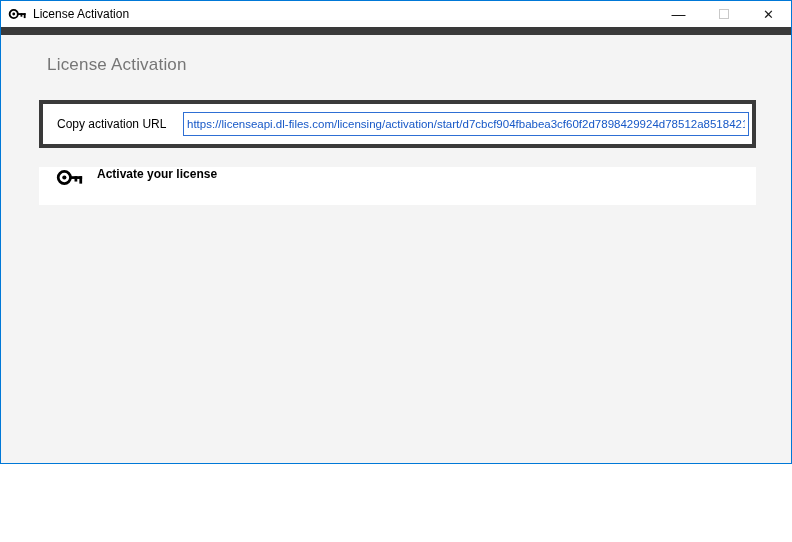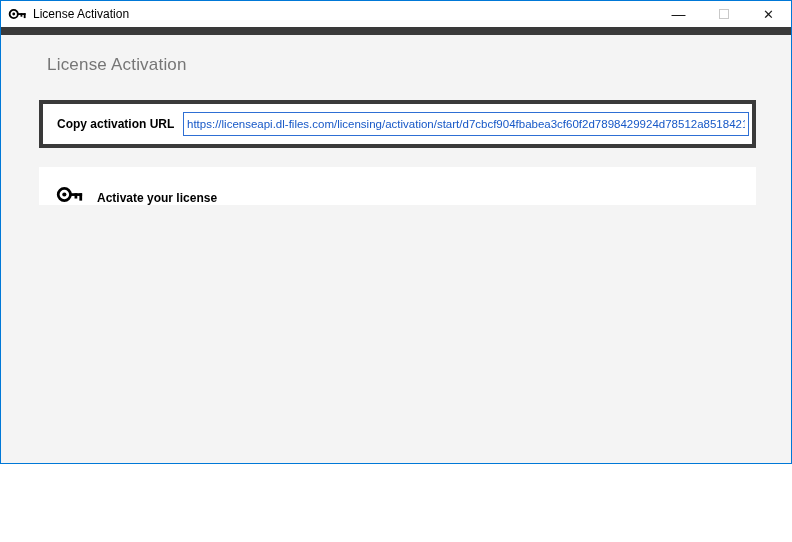--- a/index.html
+++ b/index.html
@@ -59,41 +59,41 @@
 
   .copybox {
     position: absolute; left: 38px; top: 65px;
     width: 717px; height: 48px;
     background: #ffffff;
     border: 4px solid #3a3a3a;
     display: flex; align-items: center;
   }
   .copybox-label {
     margin-left: 14px;
-    font-size: 12px; font-weight: 700; color: #000000;
+    font-size: 12px; font-weight: 400; color: #000000;
     white-space: nowrap;
     text-align: right;
   }
   .url-input {
     position: absolute; left: 140px; top: 8px;
     width: 566px; height: 24px;
     border: 1px solid #2e6fd4;
     background: #ffffff;
     color: #1758c7;
     font-family: "Liberation Sans", sans-serif;
     font-size: 11.5px;
     padding: 0 3px;
     outline: none;
   }
 
   .activate-row {
     position: absolute; left: 38px; top: 132px;
     width: 717px; height: 38px;
     background: #ffffff;
-    display: flex; align-items: flex-end;
+    display: flex; align-items: flex-start;
     cursor: pointer;
   }
   .activate-key { margin-left: 17px; display: flex; align-items: center; }
   .activate-label {
     margin-left: 13px;
     font-size: 12px; font-weight: 700; color: #000000;
   }
 </style>
 </head>
 <body>

